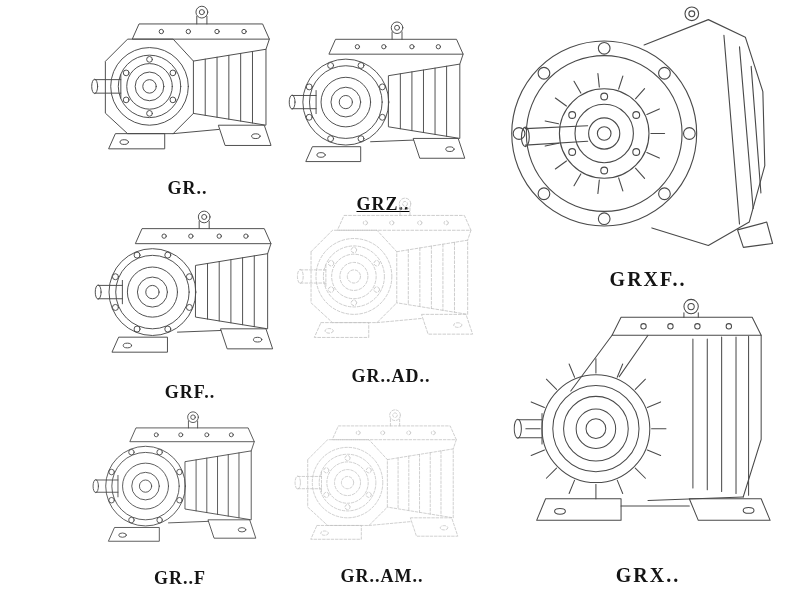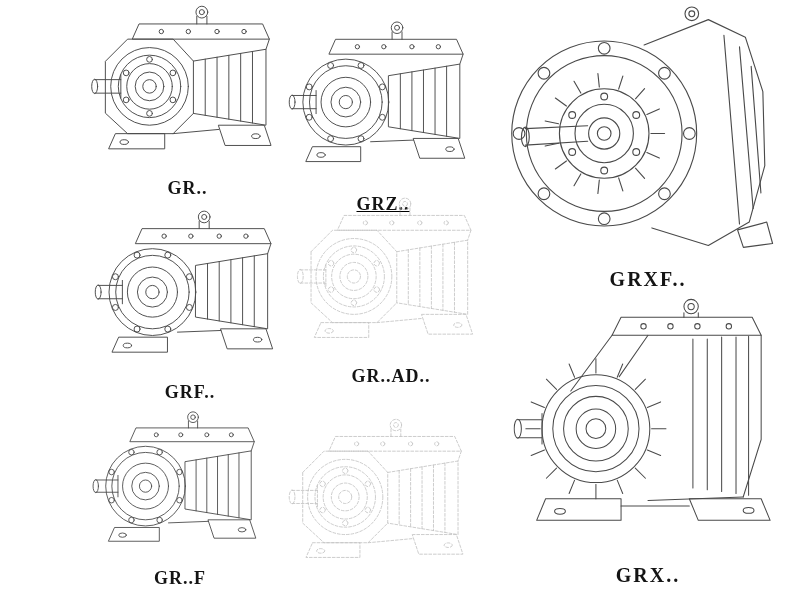--- a/index.html
+++ b/index.html
@@ -236,20 +236,21 @@
     <svg class="art" viewBox="0 0 230 205" preserveAspectRatio="xMidYMid meet">
         <use href="#sym-iso-flanged"></use>
       </svg>
     <figcaption class="lbl">GR..F</figcaption>
   </figure>
 
   <figure class="fig" style="left:288px;top:406px;width:188px;height:186px;">
     <svg class="art ghost" viewBox="0 0 230 205" preserveAspectRatio="xMidYMid meet">
         <use href="#sym-iso"></use>
       </svg>
+    <figcaption class="lbl">GR..AM..</figcaption>
   </figure>
 
   <figure class="fig" style="left:502px;top:294px;width:292px;height:298px;gap:29px;">
     <svg class="art" viewBox="0 0 300 265" preserveAspectRatio="xMidYMid meet">
         <use href="#sym-grx"></use>
       </svg>
     <figcaption class="lbl big">GRX..</figcaption>
   </figure>
 
 </div>

